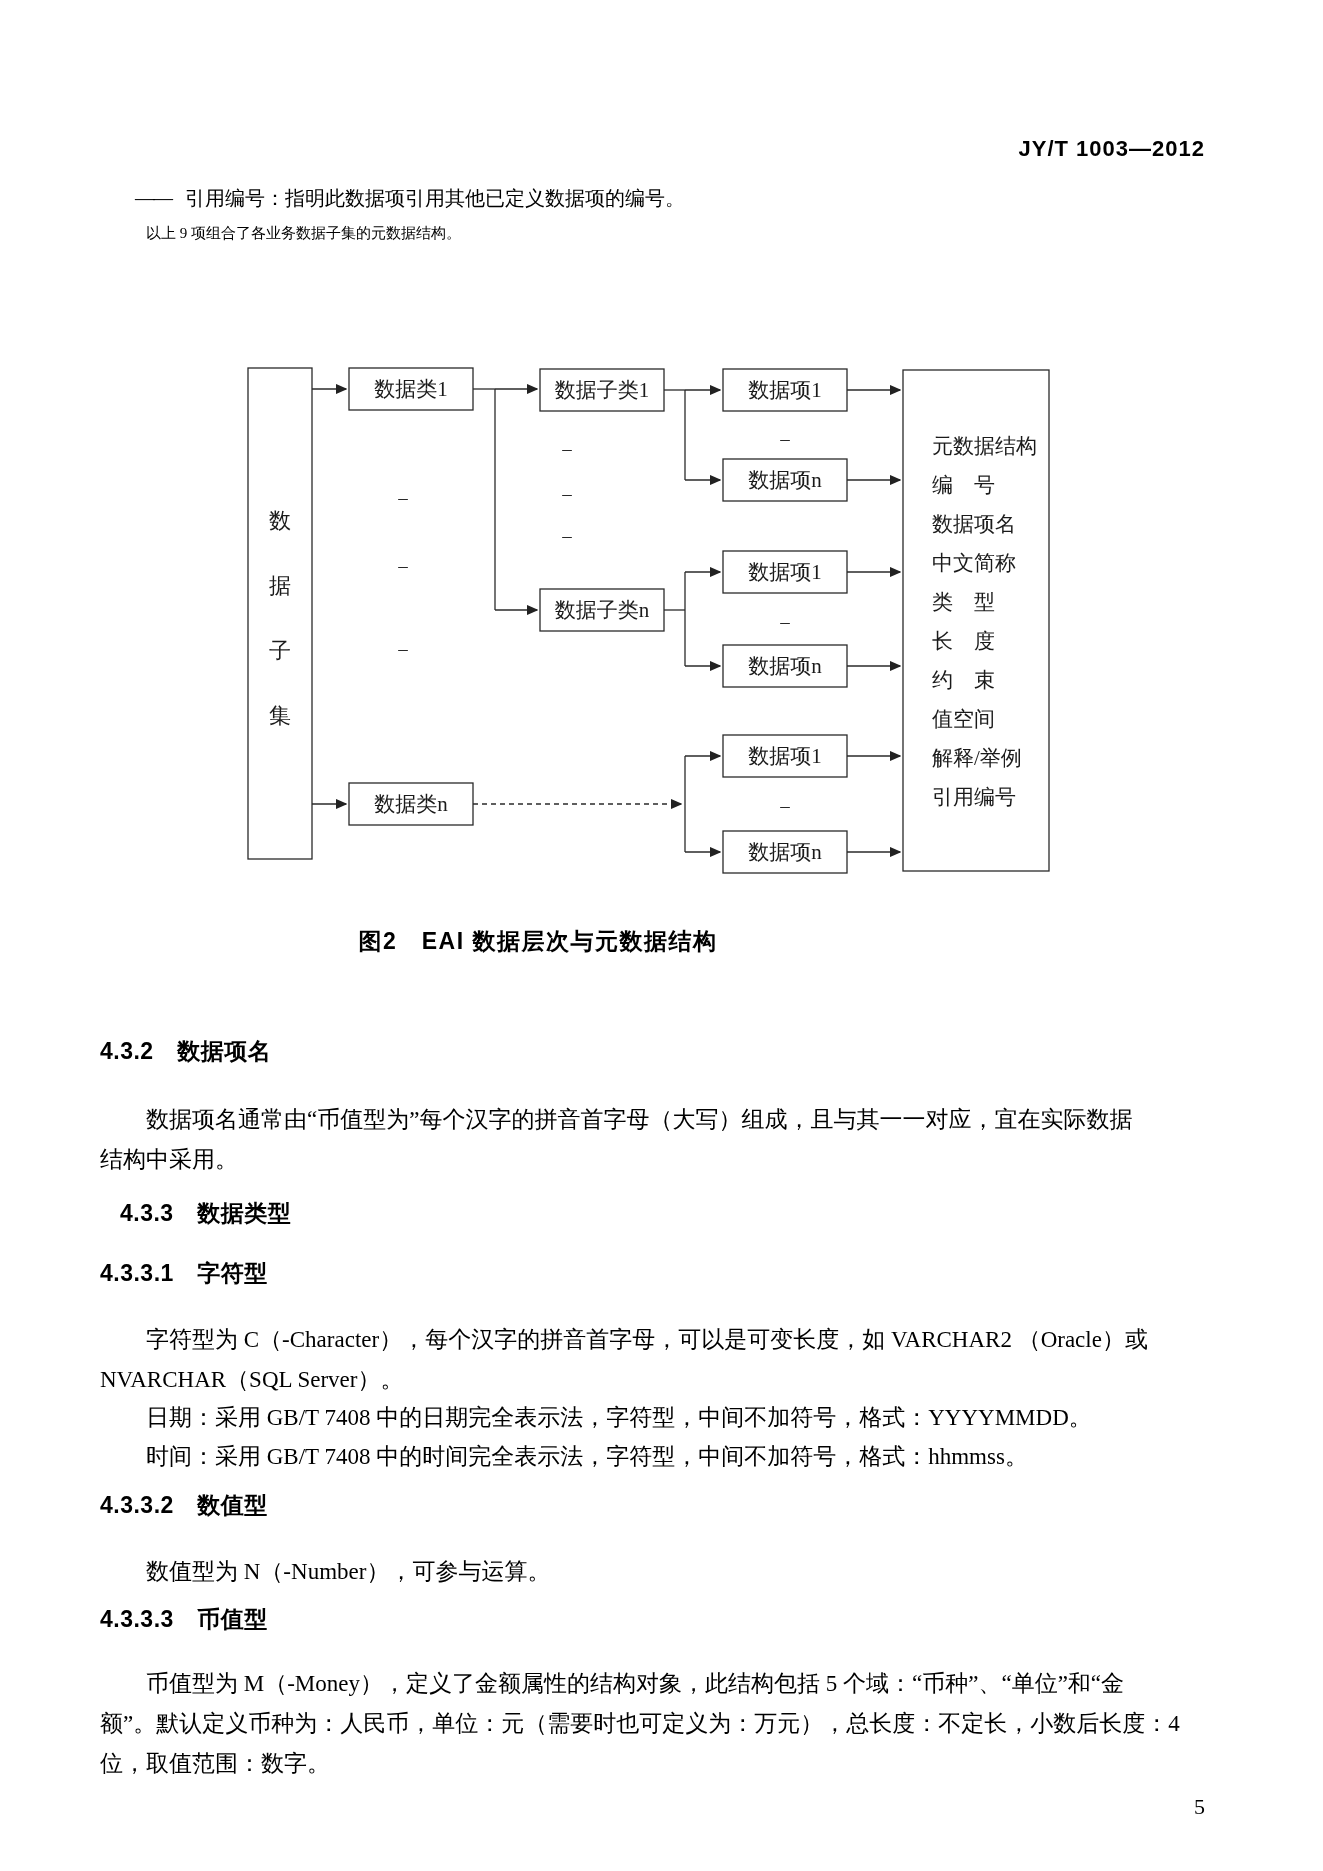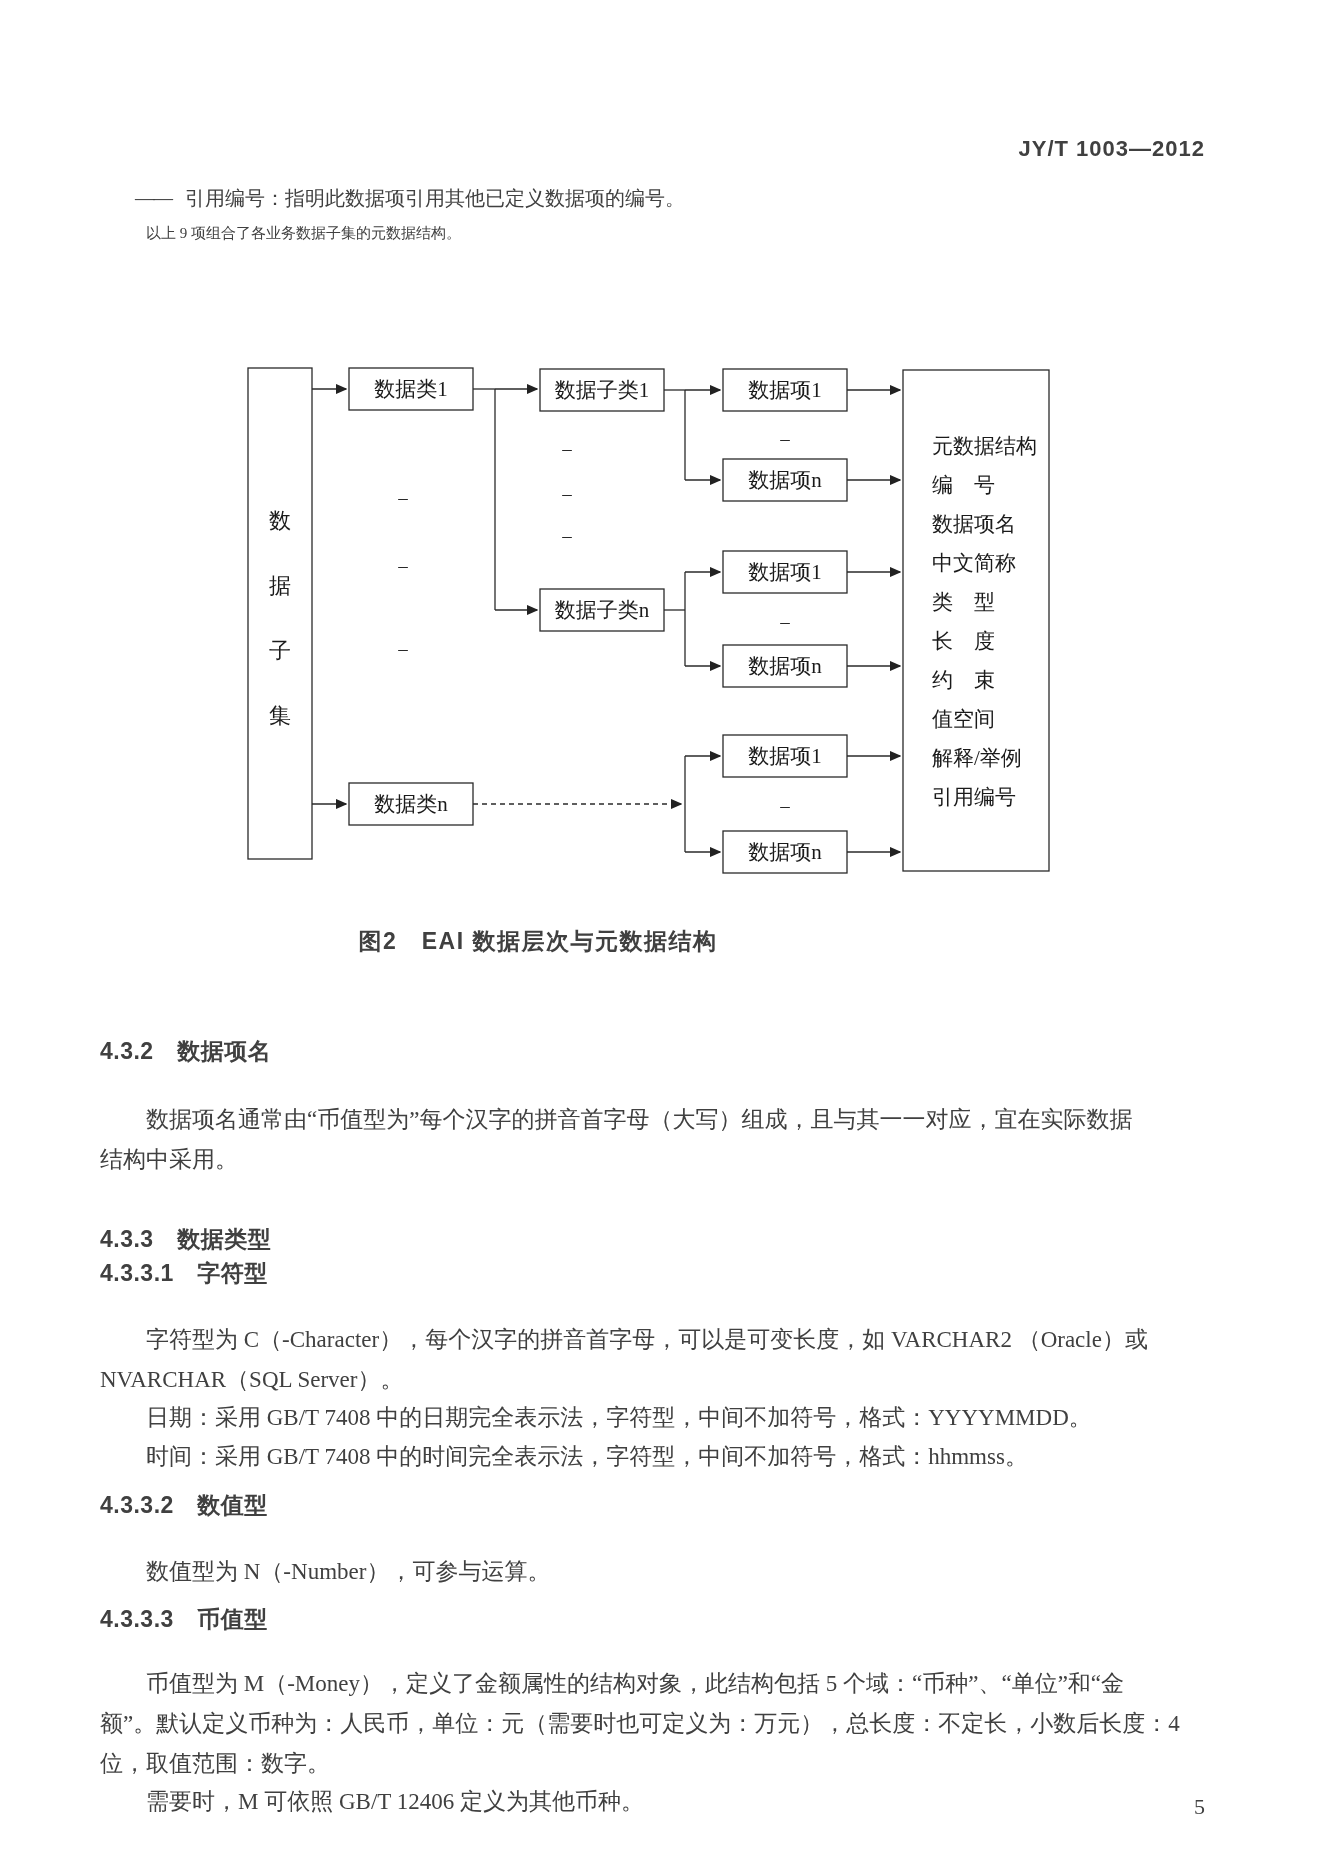--- a/index.html
+++ b/index.html
@@ -1,17 +1,17 @@
 <!DOCTYPE html>
 <html><head>
 <meta charset="utf-8">
 <style>
   html,body{margin:0;padding:0;background:#9a9a9a;}
   .page{position:relative;width:1323px;height:1871px;margin:0 auto;background:#ffffff;
-        font-family:"Liberation Serif","DejaVu Serif",serif;color:#404040;overflow:hidden;}
+        font-family:"Liberation Serif","DejaVu Serif",serif;color:#000000;overflow:hidden;}
   .abs{position:absolute;}
   .hei{font-family:"Liberation Sans","DejaVu Sans",sans-serif;font-weight:700;}
   .doc-header{top:136px;left:0;width:1205px;text-align:right;font-size:22px;letter-spacing:1px;
               font-family:"Liberation Sans","DejaVu Sans",sans-serif;font-weight:600;}
   .intro1{top:185px;left:135px;font-size:20px;white-space:nowrap;}
   .intro1 .dash{margin-right:14px;letter-spacing:-2px;}
   .intro2{top:224px;left:146px;font-size:15px;white-space:nowrap;}
   .fig-caption{top:926px;left:0;width:1076px;text-align:center;font-size:23px;letter-spacing:1.5px;}
   .sec-h{left:100px;font-size:23px;letter-spacing:0.5px;}
   .para{left:100px;width:1140px;font-size:23px;line-height:40px;}
@@ -149,21 +149,21 @@
   </svg>
 
   <div class="abs fig-caption hei">图2　EAI 数据层次与元数据结构</div>
 
   <div class="abs sec-h hei" style="top:1036px;">4.3.2　数据项名</div>
   <div class="abs para" style="top:1100px;">
     <div class="line first">数据项名通常由“币值型为”每个汉字的拼音首字母（大写）组成，且与其一一对应，宜在实际数据</div>
     <div class="line">结构中采用。</div>
   </div>
 
-  <div class="abs sec-h hei" style="top:1224px;">4.3.3　数据类型</div>
+  <div class="abs sec-h hei" style="top:1198px;margin-left:20px;">4.3.3　数据类型</div>
 
   <div class="abs sec-h hei" style="top:1258px;">4.3.3.1　字符型</div>
   <div class="abs para" style="top:1320px;">
     <div class="line first">字符型为 C（-Character），每个汉字的拼音首字母，可以是可变长度，如 VARCHAR2 （Oracle）或</div>
     <div class="line">NVARCHAR（SQL Server）。</div>
   </div>
   <div class="abs para" style="top:1398px;">
     <div class="line first">日期：采用 GB/T 7408 中的日期完全表示法，字符型，中间不加符号，格式：YYYYMMDD。</div>
   </div>
   <div class="abs para" style="top:1437px;">
@@ -174,19 +174,16 @@
   <div class="abs para" style="top:1552px;">
     <div class="line first">数值型为 N（-Number），可参与运算。</div>
   </div>
 
   <div class="abs sec-h hei" style="top:1604px;">4.3.3.3　币值型</div>
   <div class="abs para" style="top:1664px;">
     <div class="line first">币值型为 M（-Money），定义了金额属性的结构对象，此结构包括 5 个域：“币种”、“单位”和“金</div>
     <div class="line">额”。默认定义币种为：人民币，单位：元（需要时也可定义为：万元），总长度：不定长，小数后长度：4</div>
     <div class="line">位，取值范围：数字。</div>
   </div>
-  <div class="abs para" style="top:1782px;">
-    <div class="line first">需要时，M 可依照 GB/T 12406 定义为其他币种。</div>
-  </div>
 
   <div class="abs pagenum">5</div>
 
 </div>
 
 </body></html>

